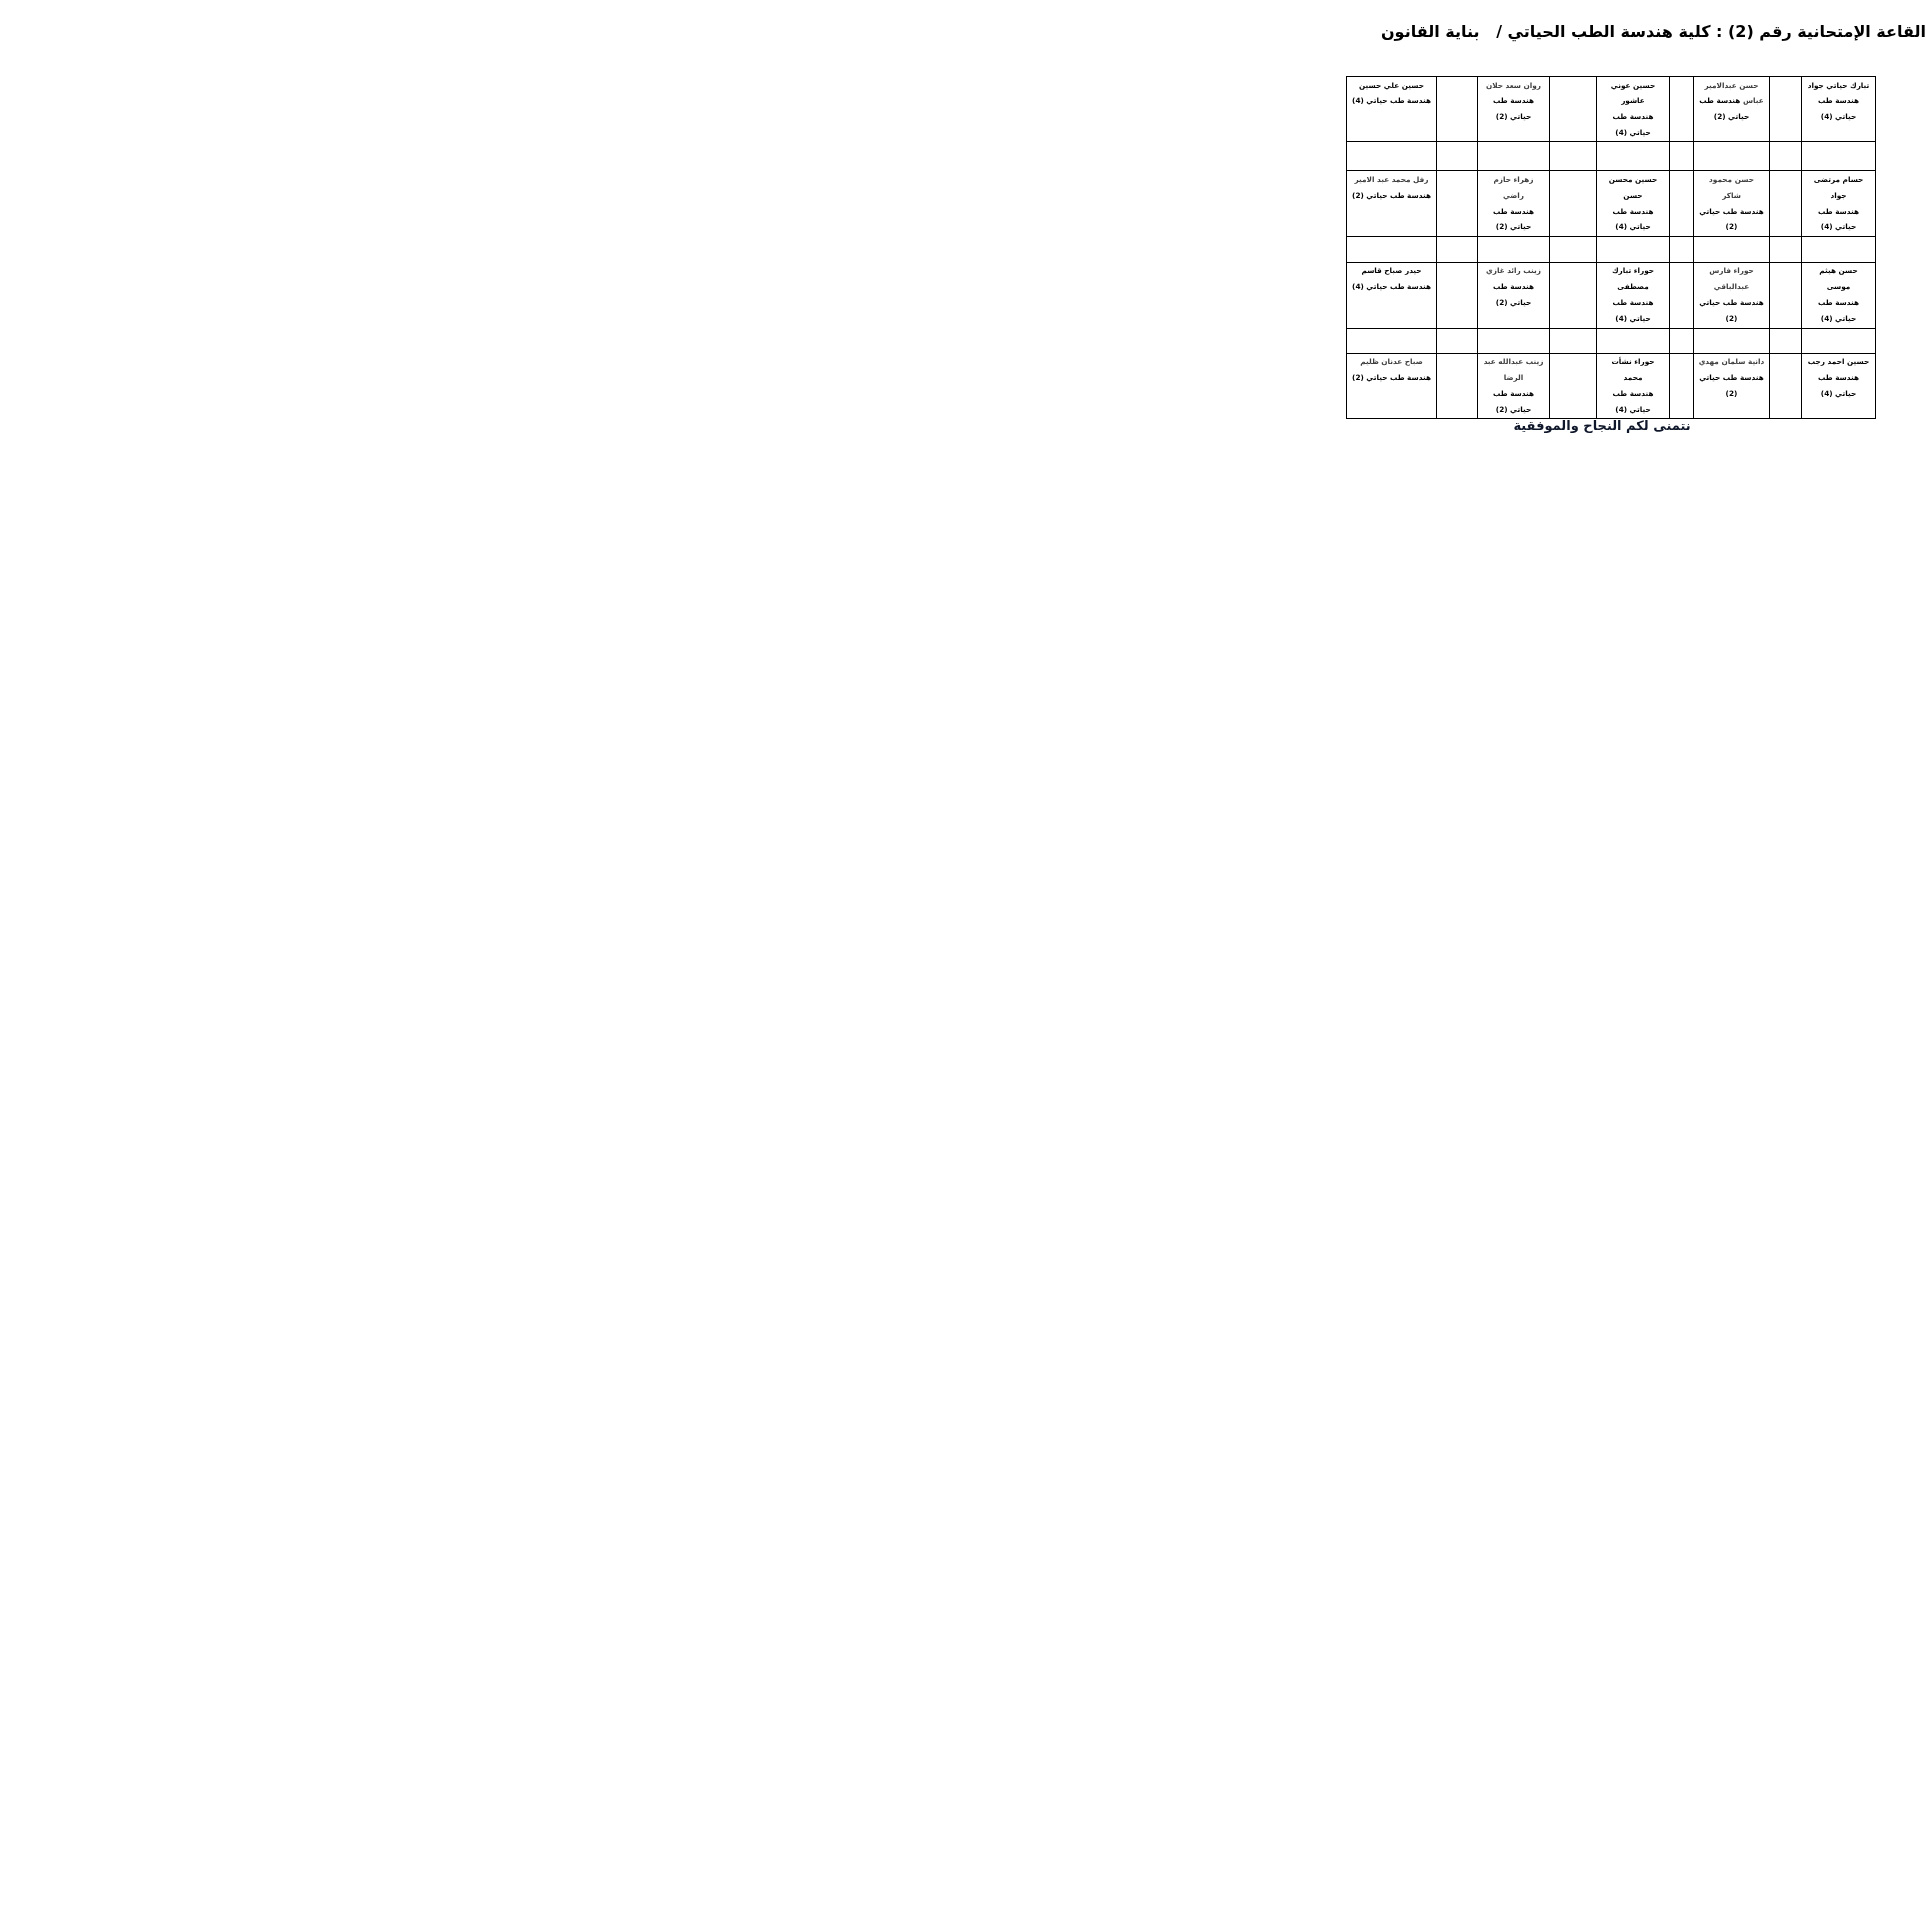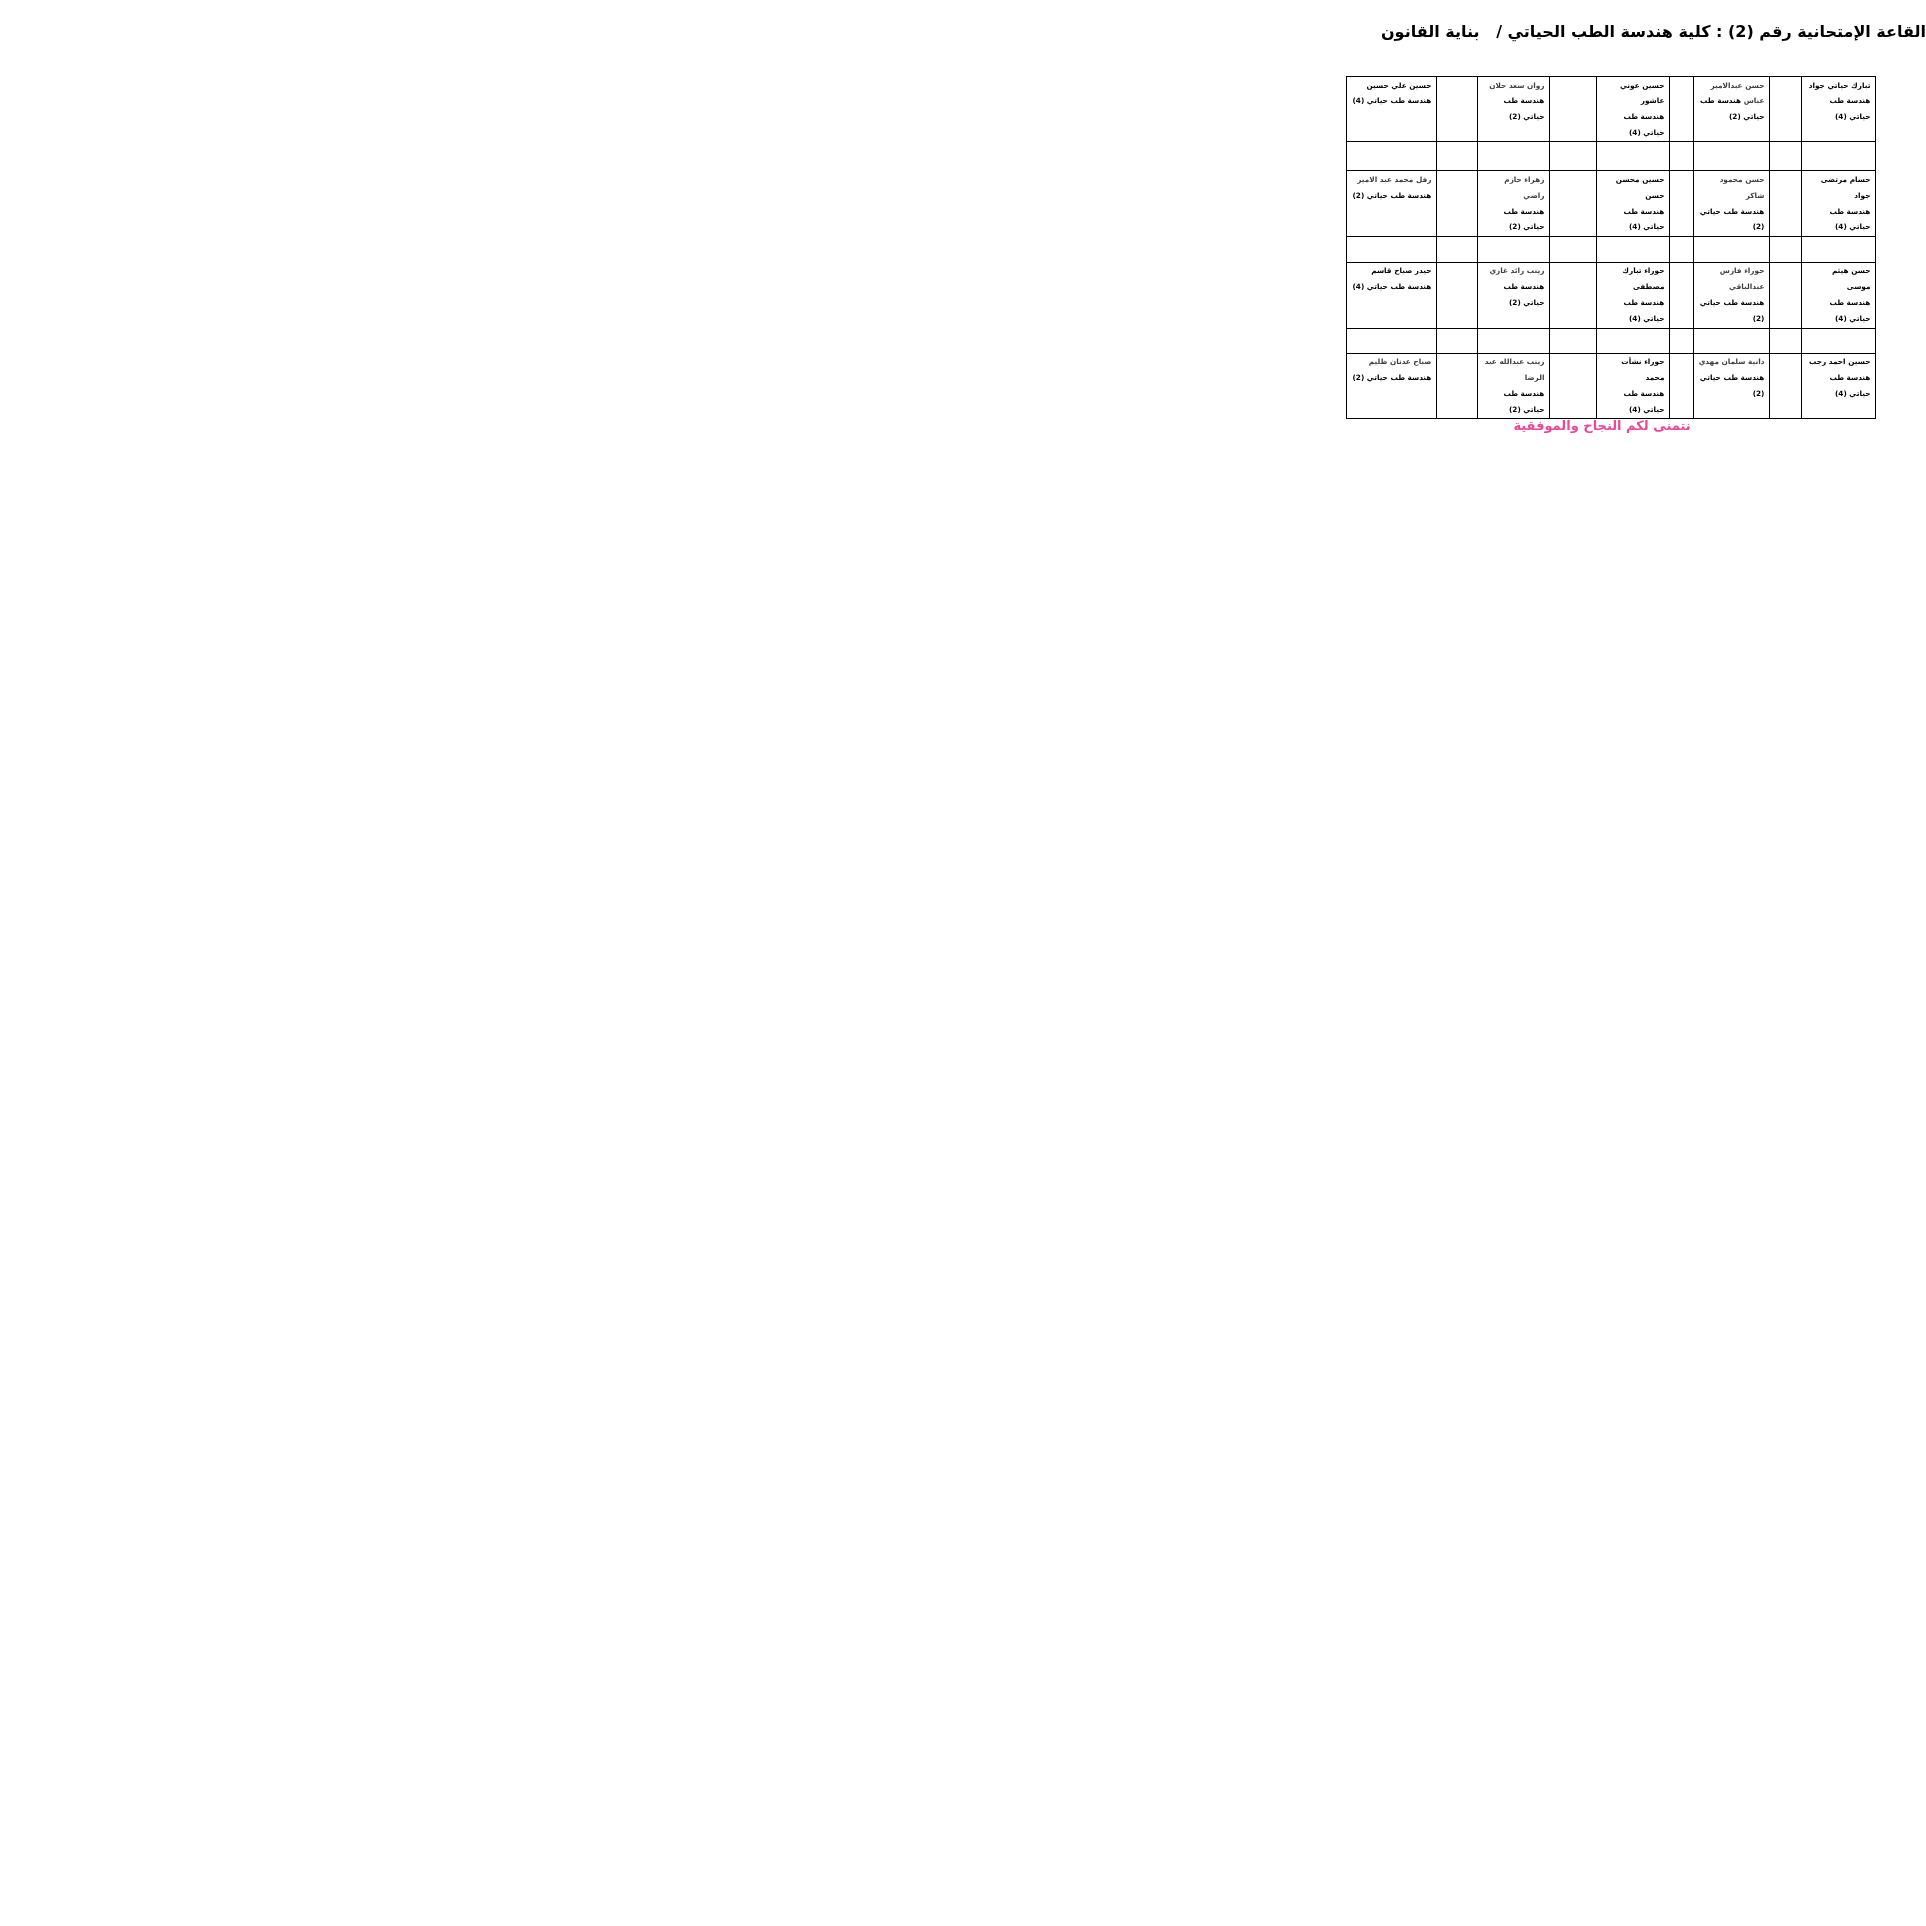--- a/index.html
+++ b/index.html
@@ -34,38 +34,38 @@
   }
   .seating td {
     border: 0.4px solid var(--border-color, #000);
     border-top-width: 1.2px;
     border-bottom-width: 1.2px;
     vertical-align: top;
     padding: 0.8px 4.6px;
     overflow: hidden;
   }
   .student-cell {
-    text-align: right;
+    text-align: center;
     font-weight: bold;
     font-size: 7.3px;
     line-height: 2.15;
   }
   .student-name { white-space: pre-line; }
   .student-name.black { color: var(--name-black, #000000); }
   .student-name.gray  { color: var(--name-gray, #3f3f3f); }
   .student-program { color: #000000; white-space: normal; }
   .footer {
     position: absolute;
     top: 418px;
     left: 0;
     right: 12px;
     text-align: center;
     font-size: 13px;
     font-weight: bold;
-    color: #ec4899;
+    color: #0f172a;
   }
 </style>
 </head>
 <body>
 
 <div class="page">
   <div class="title">القاعة الإمتحانية رقم (2) : كلية هندسة الطب الحياتي /   بناية القانون</div>
   <table class="seating">
     <colgroup>
         <col style="width: 74px;">

